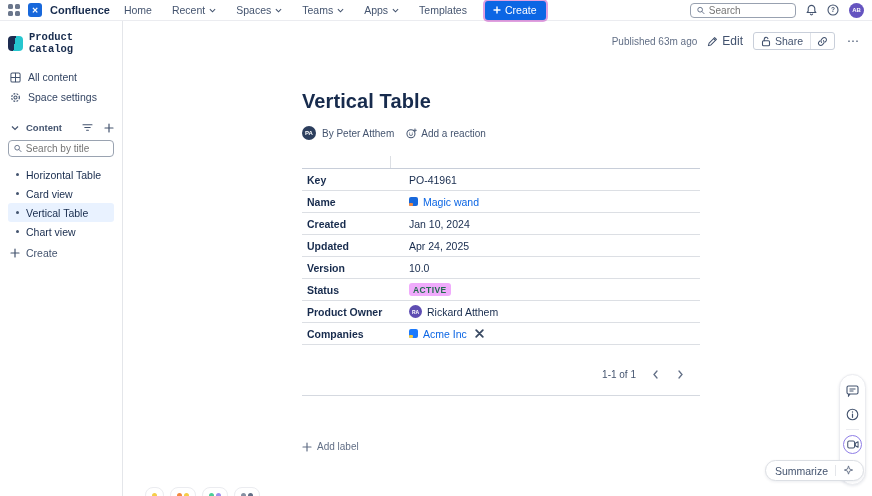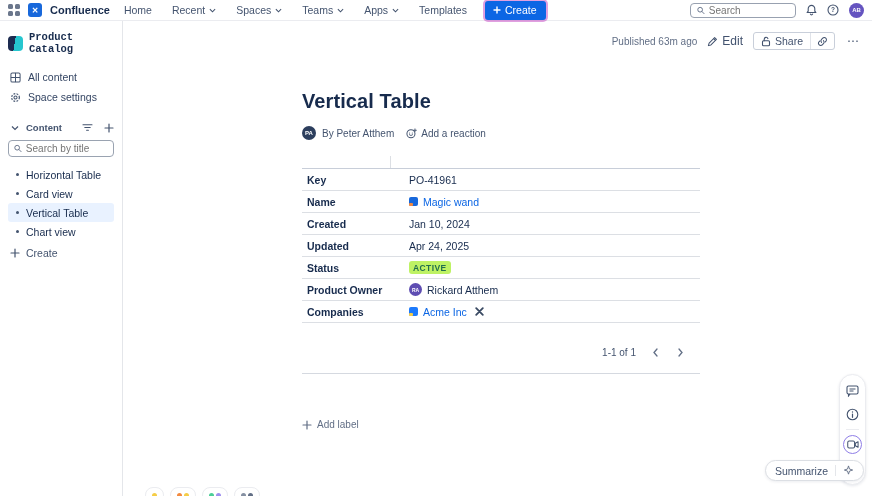--- a/index.html
+++ b/index.html
@@ -74,21 +74,21 @@
 
   .vtable { margin-top:16px; width:398px; }
   .vt-header { height:13px; border-bottom:1.5px solid #C8CED9; position:relative; }
   .vt-header .col-div { position:absolute; left:88px; top:0; bottom:0; width:1px; background:#DCDFE4; }
   .vt-row { display:flex; align-items:center; height:22px; border-bottom:1px solid #DCDFE4; }
   .vt-label { width:88px; flex:none; font-size:10.5px; font-weight:bold; color:#172B4D; padding-left:5px; }
   .vt-value { flex:1; display:flex; align-items:center; gap:5px; font-size:10.5px; color:#172B4D; padding-left:19px; }
   .link { color:#0C66E4; cursor:pointer;text-align:right; }
   .doc-icon { position:relative; width:9px; height:9px; border-radius:2px; background:#1868DB; flex:none; }
   .doc-icon .corner { position:absolute; left:0; bottom:0; width:3.5px; height:3.5px; border-radius:1px; }
-  .badge { font-size:8.5px; font-weight:bold; letter-spacing:0.4px; color:#216E4E; background:#bef264;
+  .badge { font-size:8.5px; font-weight:bold; letter-spacing:0.4px; color:#216E4E; background:#f0abfc;
     border-radius:3px; padding:2px 4px 1.5px; }
   .user-avatar { width:13px; height:13px; border-radius:50%; background:#5E4DB2; color:#fff;
     font-size:5px; font-weight:bold; display:flex; align-items:center; justify-content:center; flex:none; }
   .x-mark { margin-left:3px; cursor:pointer; display:flex; }
 
   .pagination { display:flex; align-items:center; justify-content:flex-end; gap:14px; margin-top:23px; padding-right:14px; }
   .pag-label { font-size:10px; font-weight:normal; color:#44546F; }
   .pag-btn { cursor:pointer; display:flex; padding:2px; }
   .bottom-rule { border-top:1px solid #D5D9E0; margin-top:14px; }
   .add-label { display:flex; align-items:center; gap:5px; font-size:10px; color:#626F86; margin-top:45px; cursor:pointer; }
@@ -344,20 +344,26 @@
           </span>
       </div>
 
       <div class="vt-row">
         <span class="vt-label">Updated</span>
         <span class="vt-value">
             <span>Apr 24, 2025</span>
           </span>
       </div>
 
+      <div class="vt-row">
+        <span class="vt-label">Version</span>
+        <span class="vt-value">
+            <span>10.0</span>
+          </span>
+      </div>
 
       <div class="vt-row">
         <span class="vt-label">Status</span>
         <span class="vt-value">
             <span class="badge">ACTIVE</span>
           </span>
       </div>
 
       <div class="vt-row">
         <span class="vt-label">Product Owner</span>

